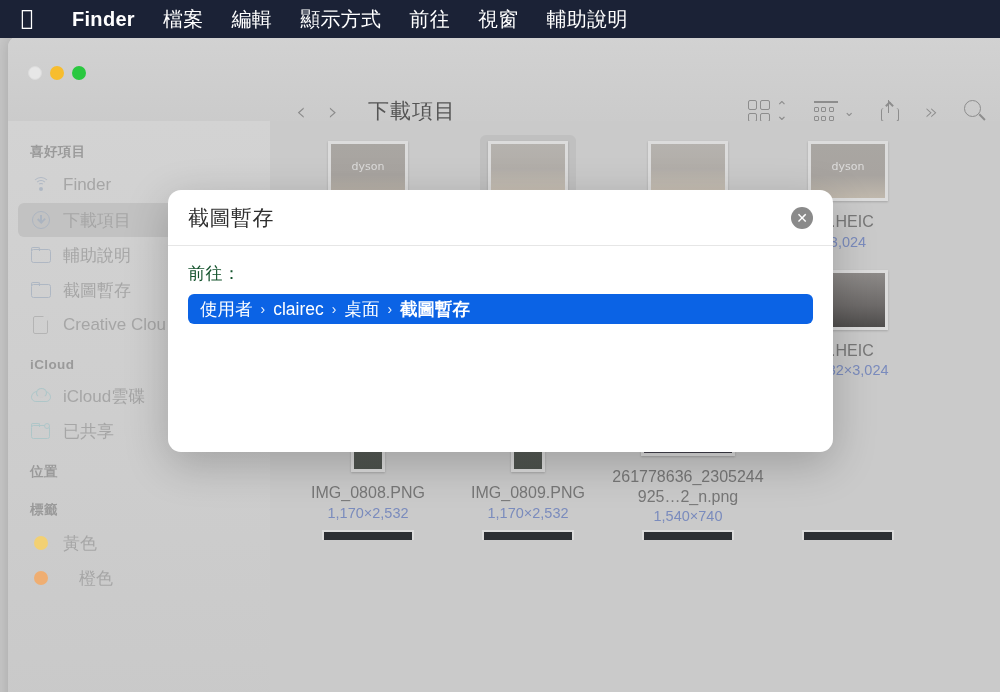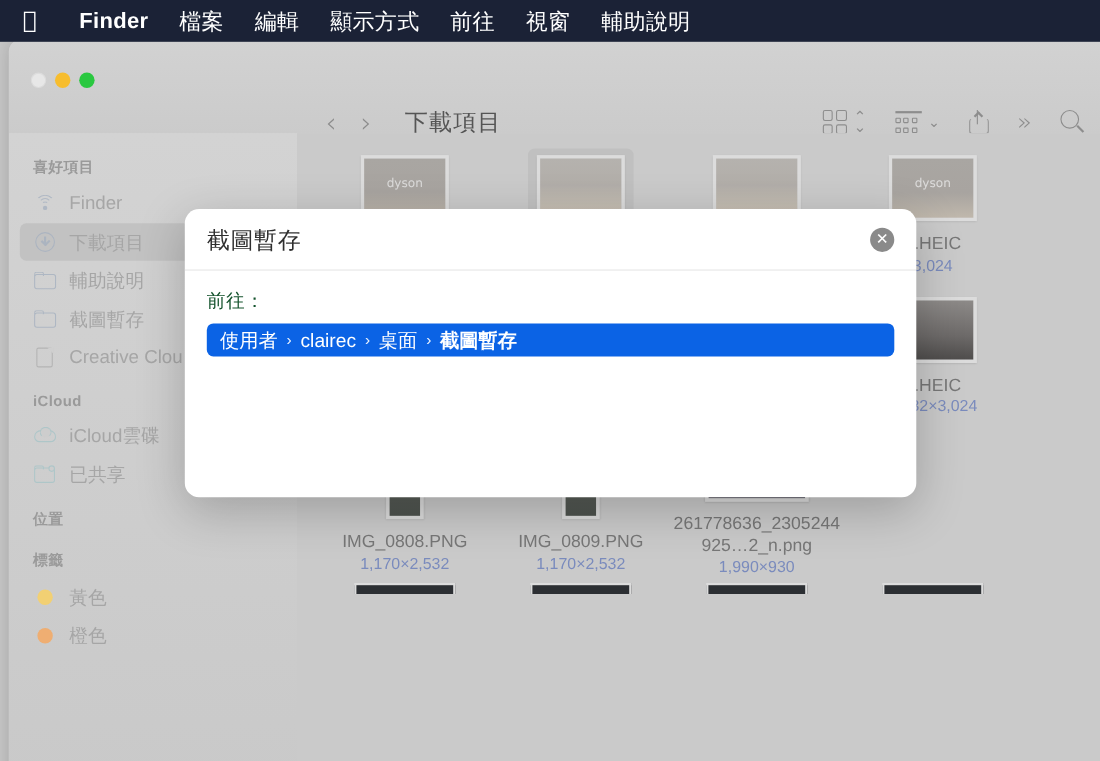--- a/index.html
+++ b/index.html
@@ -391,21 +391,21 @@
 
       <div class="sb-header">位置</div>
 
       <div class="sb-header">標籤</div>
       <div class="sb-item">
         <span class="tag-dot" style="background:#f2d073"></span>
         <span style="margin-left:4px">黃色</span>
       </div>
       <div class="sb-item">
         <span class="tag-dot" style="background:#efae72"></span>
-        <span style="margin-left:4px">橙色</span>
+        <span style="margin-left:20px">橙色</span>
       </div>
     </div>
 
     <div class="content">
 
       <div class="filerow">
         <div class="fileitem">
           <span class="thumbwrap"><span class="thumb photo scene">
                 <span class="dyson">dyson</span>
               </span></span>
@@ -461,21 +461,21 @@
           <div class="fdim">1,170×2,532</div>
         </div>
         <div class="fileitem">
           <span class="thumbwrap"><span class="thumb phone screen-phone"></span></span>
           <div class="fname">IMG_0809.PNG</div>
           <div class="fdim">1,170×2,532</div>
         </div>
         <div class="fileitem">
           <span class="thumbwrap"><span class="thumb wide screen-app"></span></span>
           <div class="fname">261778636_2305244925…2_n.png</div>
-          <div class="fdim">1,990×930</div>
+          <div class="fdim">1,540×740</div>
         </div>
       </div>
 
       <div class="partialrow">
         <div class="pt">
             <div class="pbox"></div>
           </div>
         <div class="pt">
             <div class="pbox"></div>
           </div>

